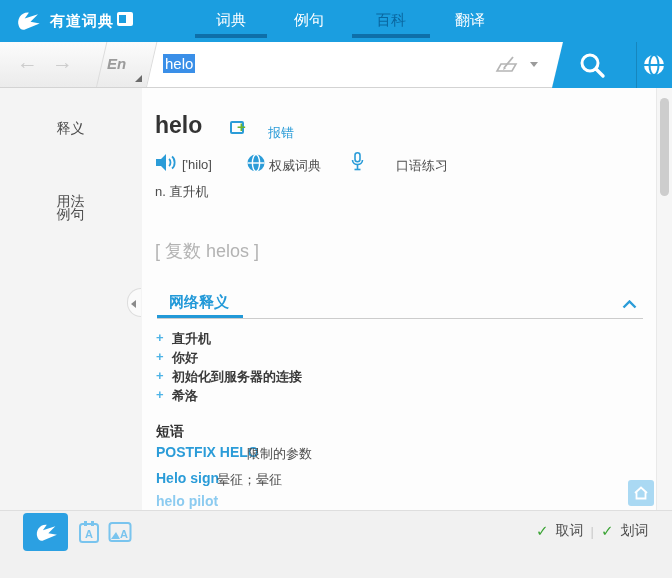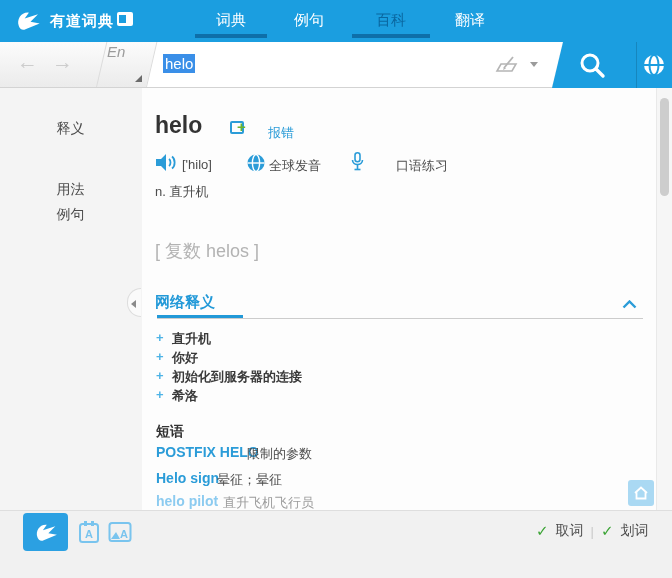--- a/index.html
+++ b/index.html
@@ -21,55 +21,55 @@
   .tab-baike { left:352px; width:78px; color:#0a67a0; }
   .tab-trans { left:434px; width:72px; }
   .win-controls { position:absolute; right:0; top:0; height:42px; }
 
   
   .searchbar { position:absolute; left:0; top:42px; width:672px; height:46px; background:linear-gradient(#fcfcfc,#ebebeb); border-bottom:1px solid #d3d3d3; }
   .nav-arrow { position:absolute; top:8px; font-size:21px; color:#cdcdcd; font-weight:bold; }
   .nav-back { left:17px; }
   .nav-fwd { left:52px; }
   .diag-sep { position:absolute; left:96px; top:0; width:1px; height:45px; background:#dcdcdc; transform:skewX(-13deg); transform-origin:bottom left; }
-  .lang-label { position:absolute; left:107px; top:1px; font-size:15px; font-weight:normal; font-style:italic; color:#9b9b9b; }
+  .lang-label { position:absolute; left:107px; top:13px; font-size:15px; font-weight:bold; font-style:italic; color:#9b9b9b; }
   .lang-corner { position:absolute; left:135px; top:33px; width:0; height:0; border-bottom:7px solid #6b6b6b; border-left:7px solid transparent; }
   .input-area { position:absolute; left:146px; top:0; width:406px; height:45px; background:#fff; border-left:1px solid #dcdcdc; transform:skewX(-13deg); transform-origin:bottom left; }
   .query-text { position:absolute; left:163px; top:12px; font-size:15px; color:#fff; background:#3a8fe8; padding:1px 2px; }
   .hw-icon { position:absolute; left:495px; top:13px; width:24px; height:20px; }
   .hw-caret { position:absolute; left:530px; top:20px; width:0; height:0; border-top:5px solid #9b9b9b; border-left:4px solid transparent; border-right:4px solid transparent; }
   .search-btn { position:absolute; left:546px; top:0; width:126px; height:46px; background:#1b9ee0; clip-path:polygon(17px 0%, 100% 0%, 100% 100%, 6px 100%); }
   .search-btn .divider { position:absolute; left:90px; top:0; width:1px; height:46px; background:rgba(0,0,0,0.15); }
   .mag-icon { position:absolute; left:32px; top:9px; }
   .webglobe-icon { position:absolute; left:96px; top:11px; }
 
   
   .main { position:absolute; left:0; top:88px; width:672px; height:422px; }
   .sidebar { position:absolute; left:0; top:0; width:160px; height:422px; background:#f4f4f4; border-right:1px solid #e4e4e4; }
   .side-item { position:absolute; left:0; width:141px; text-align:center; font-size:14px; color:#4c4c4c; line-height:18px; cursor:default; }
-  .si-0 { top:31px; } .si-1 { top:59px; } .si-2 { top:92px; } .si-3 { top:117px; }
+  .si-0 { top:31px; } .si-1 { top:59px; } .si-2 { top:104px; } .si-3 { top:117px; }
   .collapse-handle { position:absolute; left:127px; top:200px; width:14px; height:29px; background:#fafafa; border:1px solid #ddd; border-right:none; border-radius:14px 0 0 14px; }
   .collapse-handle .tri { position:absolute; left:3px; top:11px; width:0; height:0; border-right:5px solid #8a8a8a; border-top:4px solid transparent; border-bottom:4px solid transparent; }
 
   .content { position:absolute; left:142px; top:0; width:514px; height:422px; background:#fdfdfd; overflow:hidden; }
   .headword { position:absolute; left:13px; top:24px; font-size:23px; font-weight:bold; color:#333; }
   .add-icon { position:absolute; left:88px; top:33px; width:14px; height:13px; border:2px solid #2b9cd8; border-radius:2px; }
   .add-icon .plus { position:absolute; left:5px; top:-4px; color:#6cb52d; font-size:15px; font-weight:bold; background:transparent; line-height:15px; }
   .report-link { position:absolute; left:126px; top:36px; font-size:13px; color:#2b9cd8; }
   .speaker-icon { position:absolute; left:14px; top:66px; }
   .phonetic { position:absolute; left:40px; top:69px; font-size:13px; color:#4d4d4d; }
   .gpron-icon { position:absolute; left:105px; top:66px; }
   .gpron-label { position:absolute; left:127px; top:69px; font-size:13px; color:#4d4d4d; }
   .mic-icon { position:absolute; left:209px; top:64px; }
   .oral-label { position:absolute; left:226px; top:69px; font-size:13px; color:#4d4d4d;margin-left:28px; }
   .def-line { position:absolute; left:13px; font-size:13px; color:#4d4d4d; }
   .def-0 { top:95px; } .def-1 { top:121px; }
   .plural-note { position:absolute; left:13px; top:151px; font-size:18px; color:#b3b3b3; }
 
-  .webdef-title { position:absolute; left:13px; top:205px; font-size:15px; font-weight:bold; color:#2299d8; }
+  .webdef-title { position:absolute; left:27px; top:205px; font-size:15px; font-weight:bold; color:#2299d8; }
   .webdef-chevron { position:absolute; left:480px; top:212px; }
   .webdef-underline-blue { position:absolute; left:15px; top:227px; width:86px; height:3px; background:#2299d8; }
   .webdef-underline-gray { position:absolute; left:15px; top:230px; width:486px; height:1px; background:#ccc; }
   .webdef-item { position:absolute; left:30px; font-size:13px; font-weight:bold; color:#3a3a3a; }
   .webdef-plus { position:absolute; left:14px; font-size:13px; font-weight:bold; color:#4db3e6; }
   .wd-0 { top:242px; } .wd-1 { top:261px; } .wd-2 { top:280px; } .wd-3 { top:299px; }
 
   .phrases-title { position:absolute; left:14px; top:335px; font-size:14px; font-weight:bold; color:#333; }
   .phrase-term { position:absolute; font-size:14px; font-weight:bold; color:#2b9cd8; }
   .phrase-meaning { position:absolute; font-size:13px; color:#4d4d4d; }
@@ -183,21 +183,21 @@
         <path d="M13 5 C15 6.5 15 10.5 13 12" fill="none" stroke="#2b9cd8" stroke-width="1.8"></path>
         <path d="M16 2.5 C19.5 5 19.5 12 16 14.5" fill="none" stroke="#2b9cd8" stroke-width="1.8"></path>
       </svg>
       <div class="phonetic">['hilo]</div>
 
       <svg class="gpron-icon" width="18" height="18" viewBox="0 0 18 18">
         <circle cx="9" cy="9" r="8.5" fill="#2b9cd8"></circle>
         <ellipse cx="9" cy="9" rx="3.6" ry="8.5" fill="none" stroke="#ffffff" stroke-width="1.4"></ellipse>
         <line x1="0.5" y1="9" x2="17.5" y2="9" stroke="#ffffff" stroke-width="1.4"></line>
       </svg>
-      <div class="gpron-label">全球发音</div>
+      <div class="gpron-label">权威词典</div>
 
       <svg class="mic-icon" width="13" height="19" viewBox="0 0 13 19">
         <rect x="4" y="0.8" width="5" height="9" rx="2.5" fill="none" stroke="#2b9cd8" stroke-width="1.6"></rect>
         <path d="M1.5 8 C1.5 14 11.5 14 11.5 8" fill="none" stroke="#2b9cd8" stroke-width="1.6"></path>
         <line x1="6.5" y1="13" x2="6.5" y2="17" stroke="#2b9cd8" stroke-width="1.6"></line>
         <line x1="3.5" y1="17.5" x2="9.5" y2="17.5" stroke="#2b9cd8" stroke-width="1.6"></line>
       </svg>
       <div class="oral-label">口语练习</div>
 
       <div class="def-line def-0">n. 直升机</div>
@@ -218,21 +218,20 @@
       <div class="webdef-item wd-2">初始化到服务器的连接</div>
       <span class="webdef-plus wd-3">+</span>
       <div class="webdef-item wd-3">希洛</div>
 
       <div class="phrases-title">短语</div>
       <div class="phrase-term pt-0">POSTFIX HELO</div>
       <div class="phrase-meaning pm-0">限制的参数</div>
       <div class="phrase-term pt-1">Helo sign</div>
       <div class="phrase-meaning pm-1">晕征；晕征</div>
       <div class="phrase-term pt-2">helo pilot</div>
-      <div class="phrase-meaning pm-2">直升飞机飞行员</div>
 
       <div class="home-btn">
         <svg width="16" height="16" viewBox="0 0 16 16">
           <path d="M2 8 L8 2.5 L14 8 M3.5 7 V13.5 H12.5 V7" fill="none" stroke="#ffffff" stroke-width="1.8"></path>
         </svg>
       </div>
     </div>
 
     <div class="scrollbar">
       <div class="scroll-thumb"></div>

